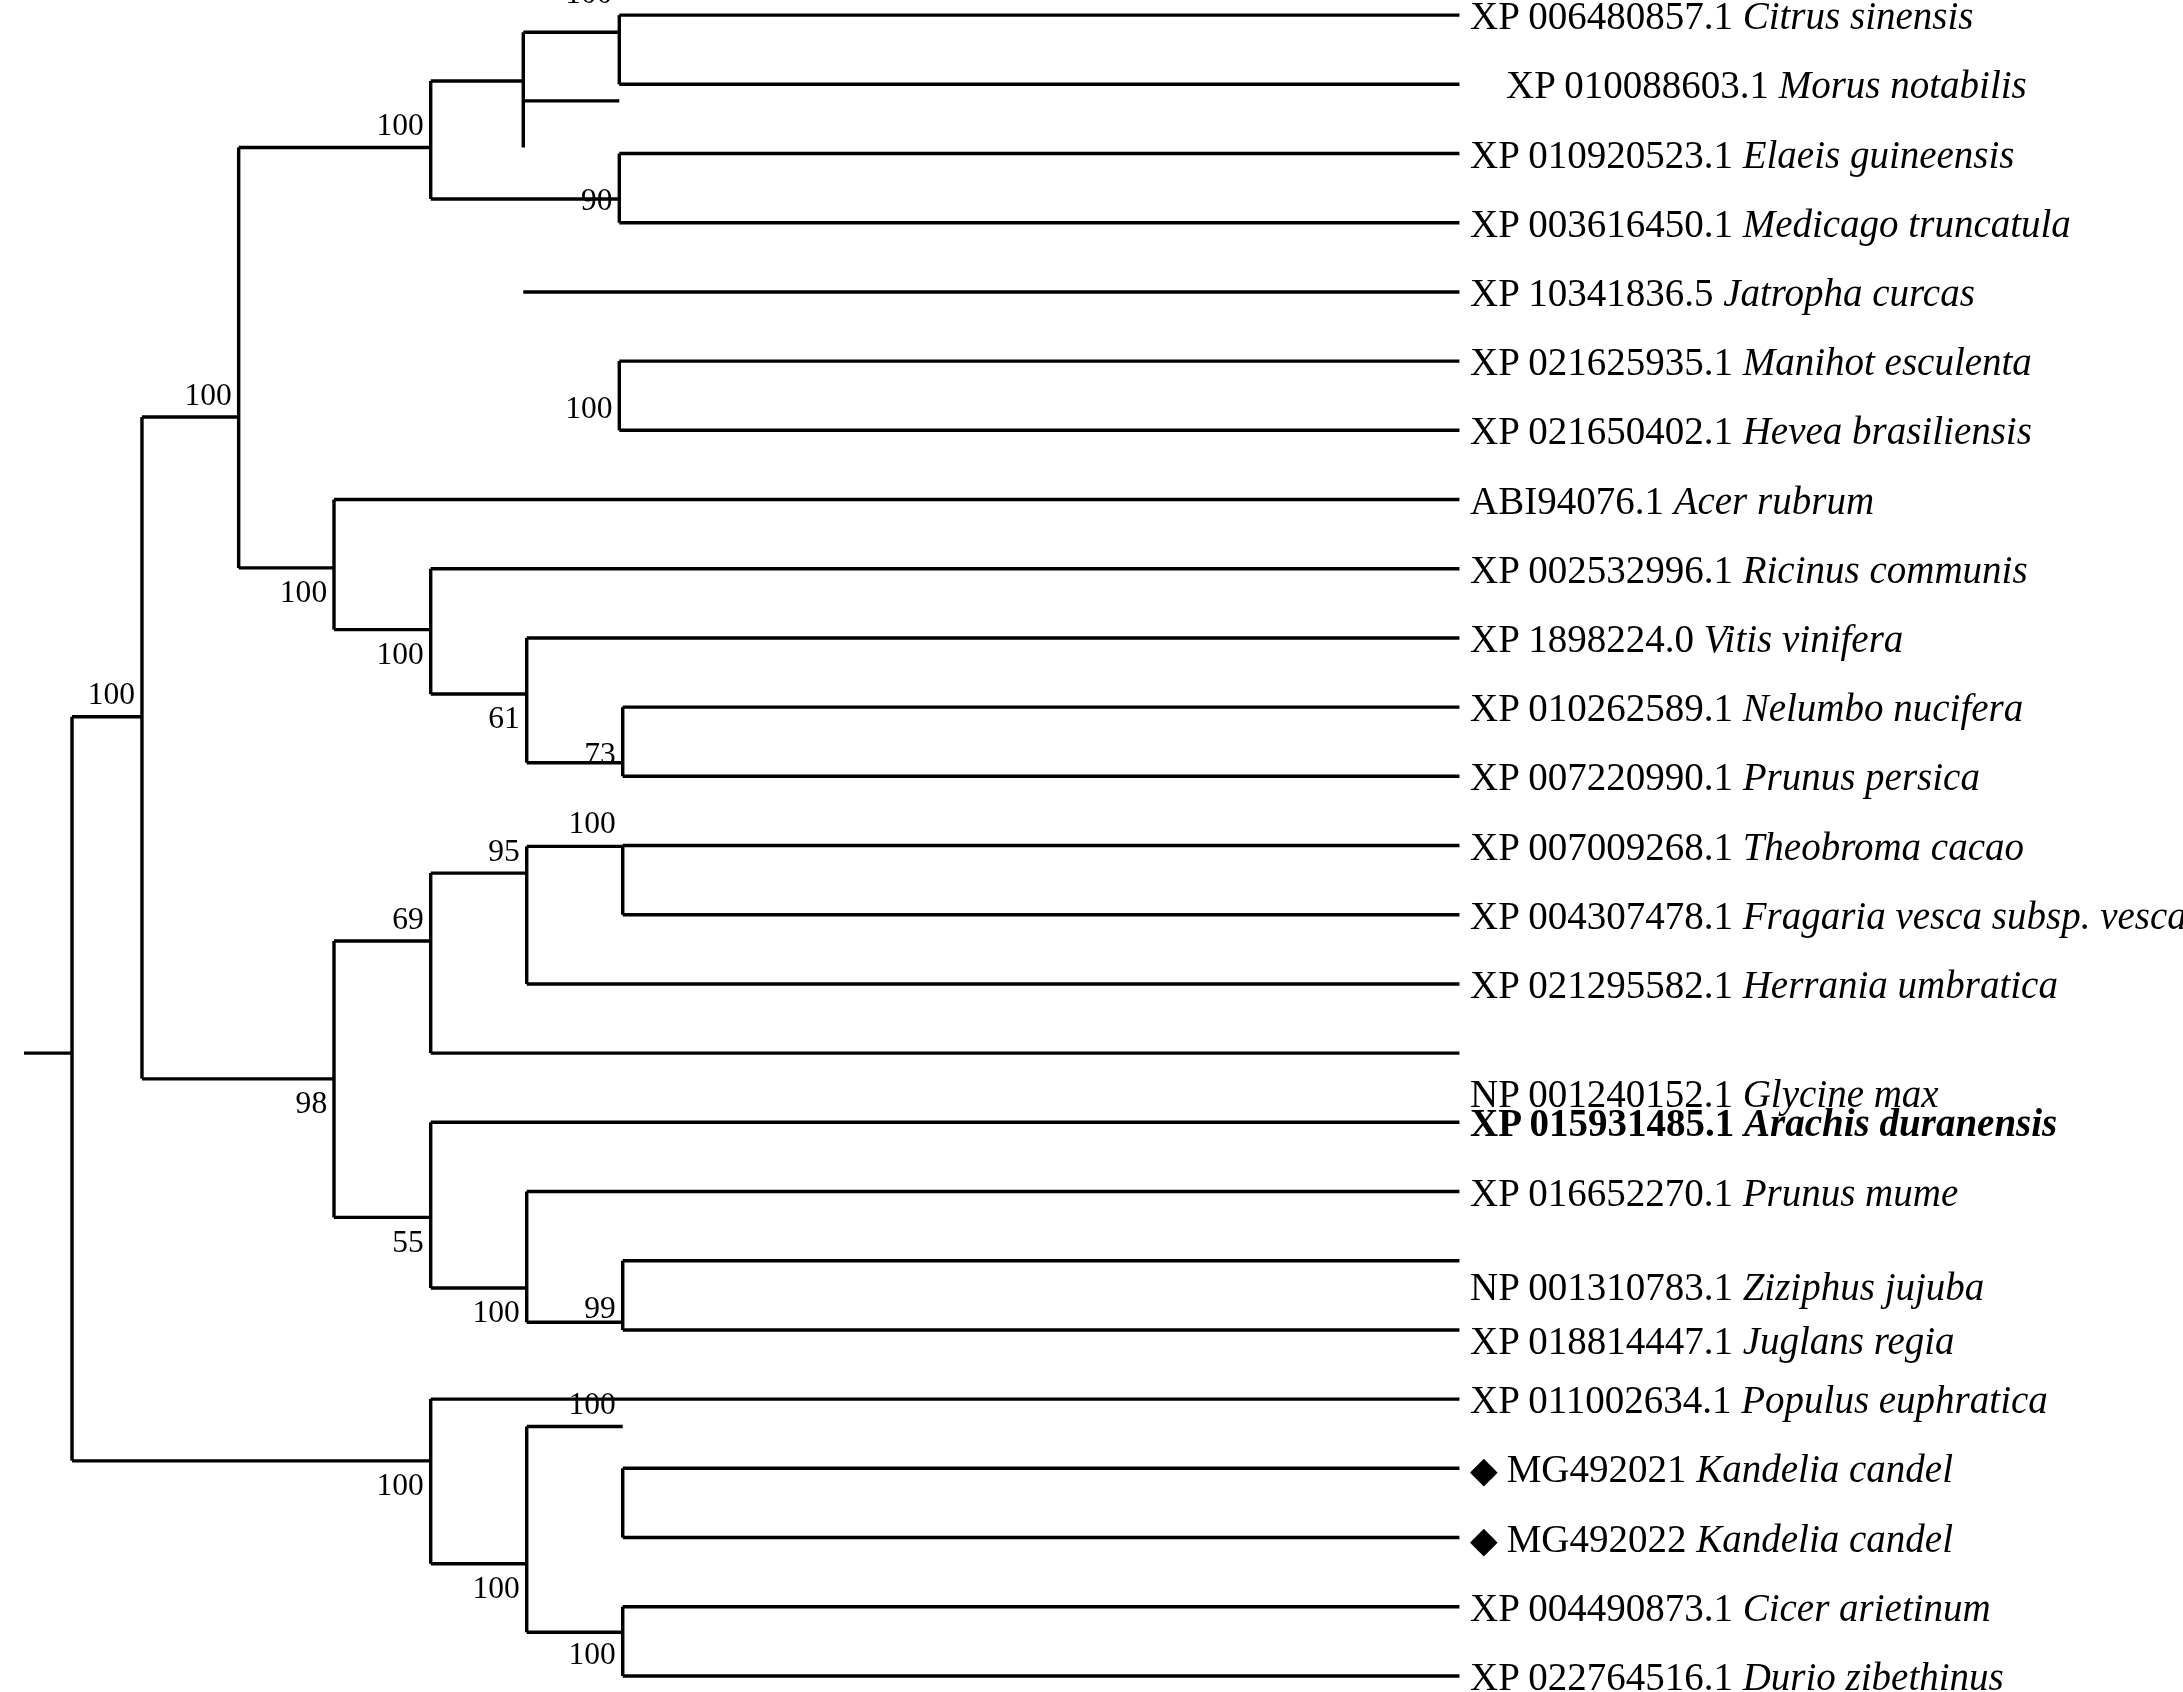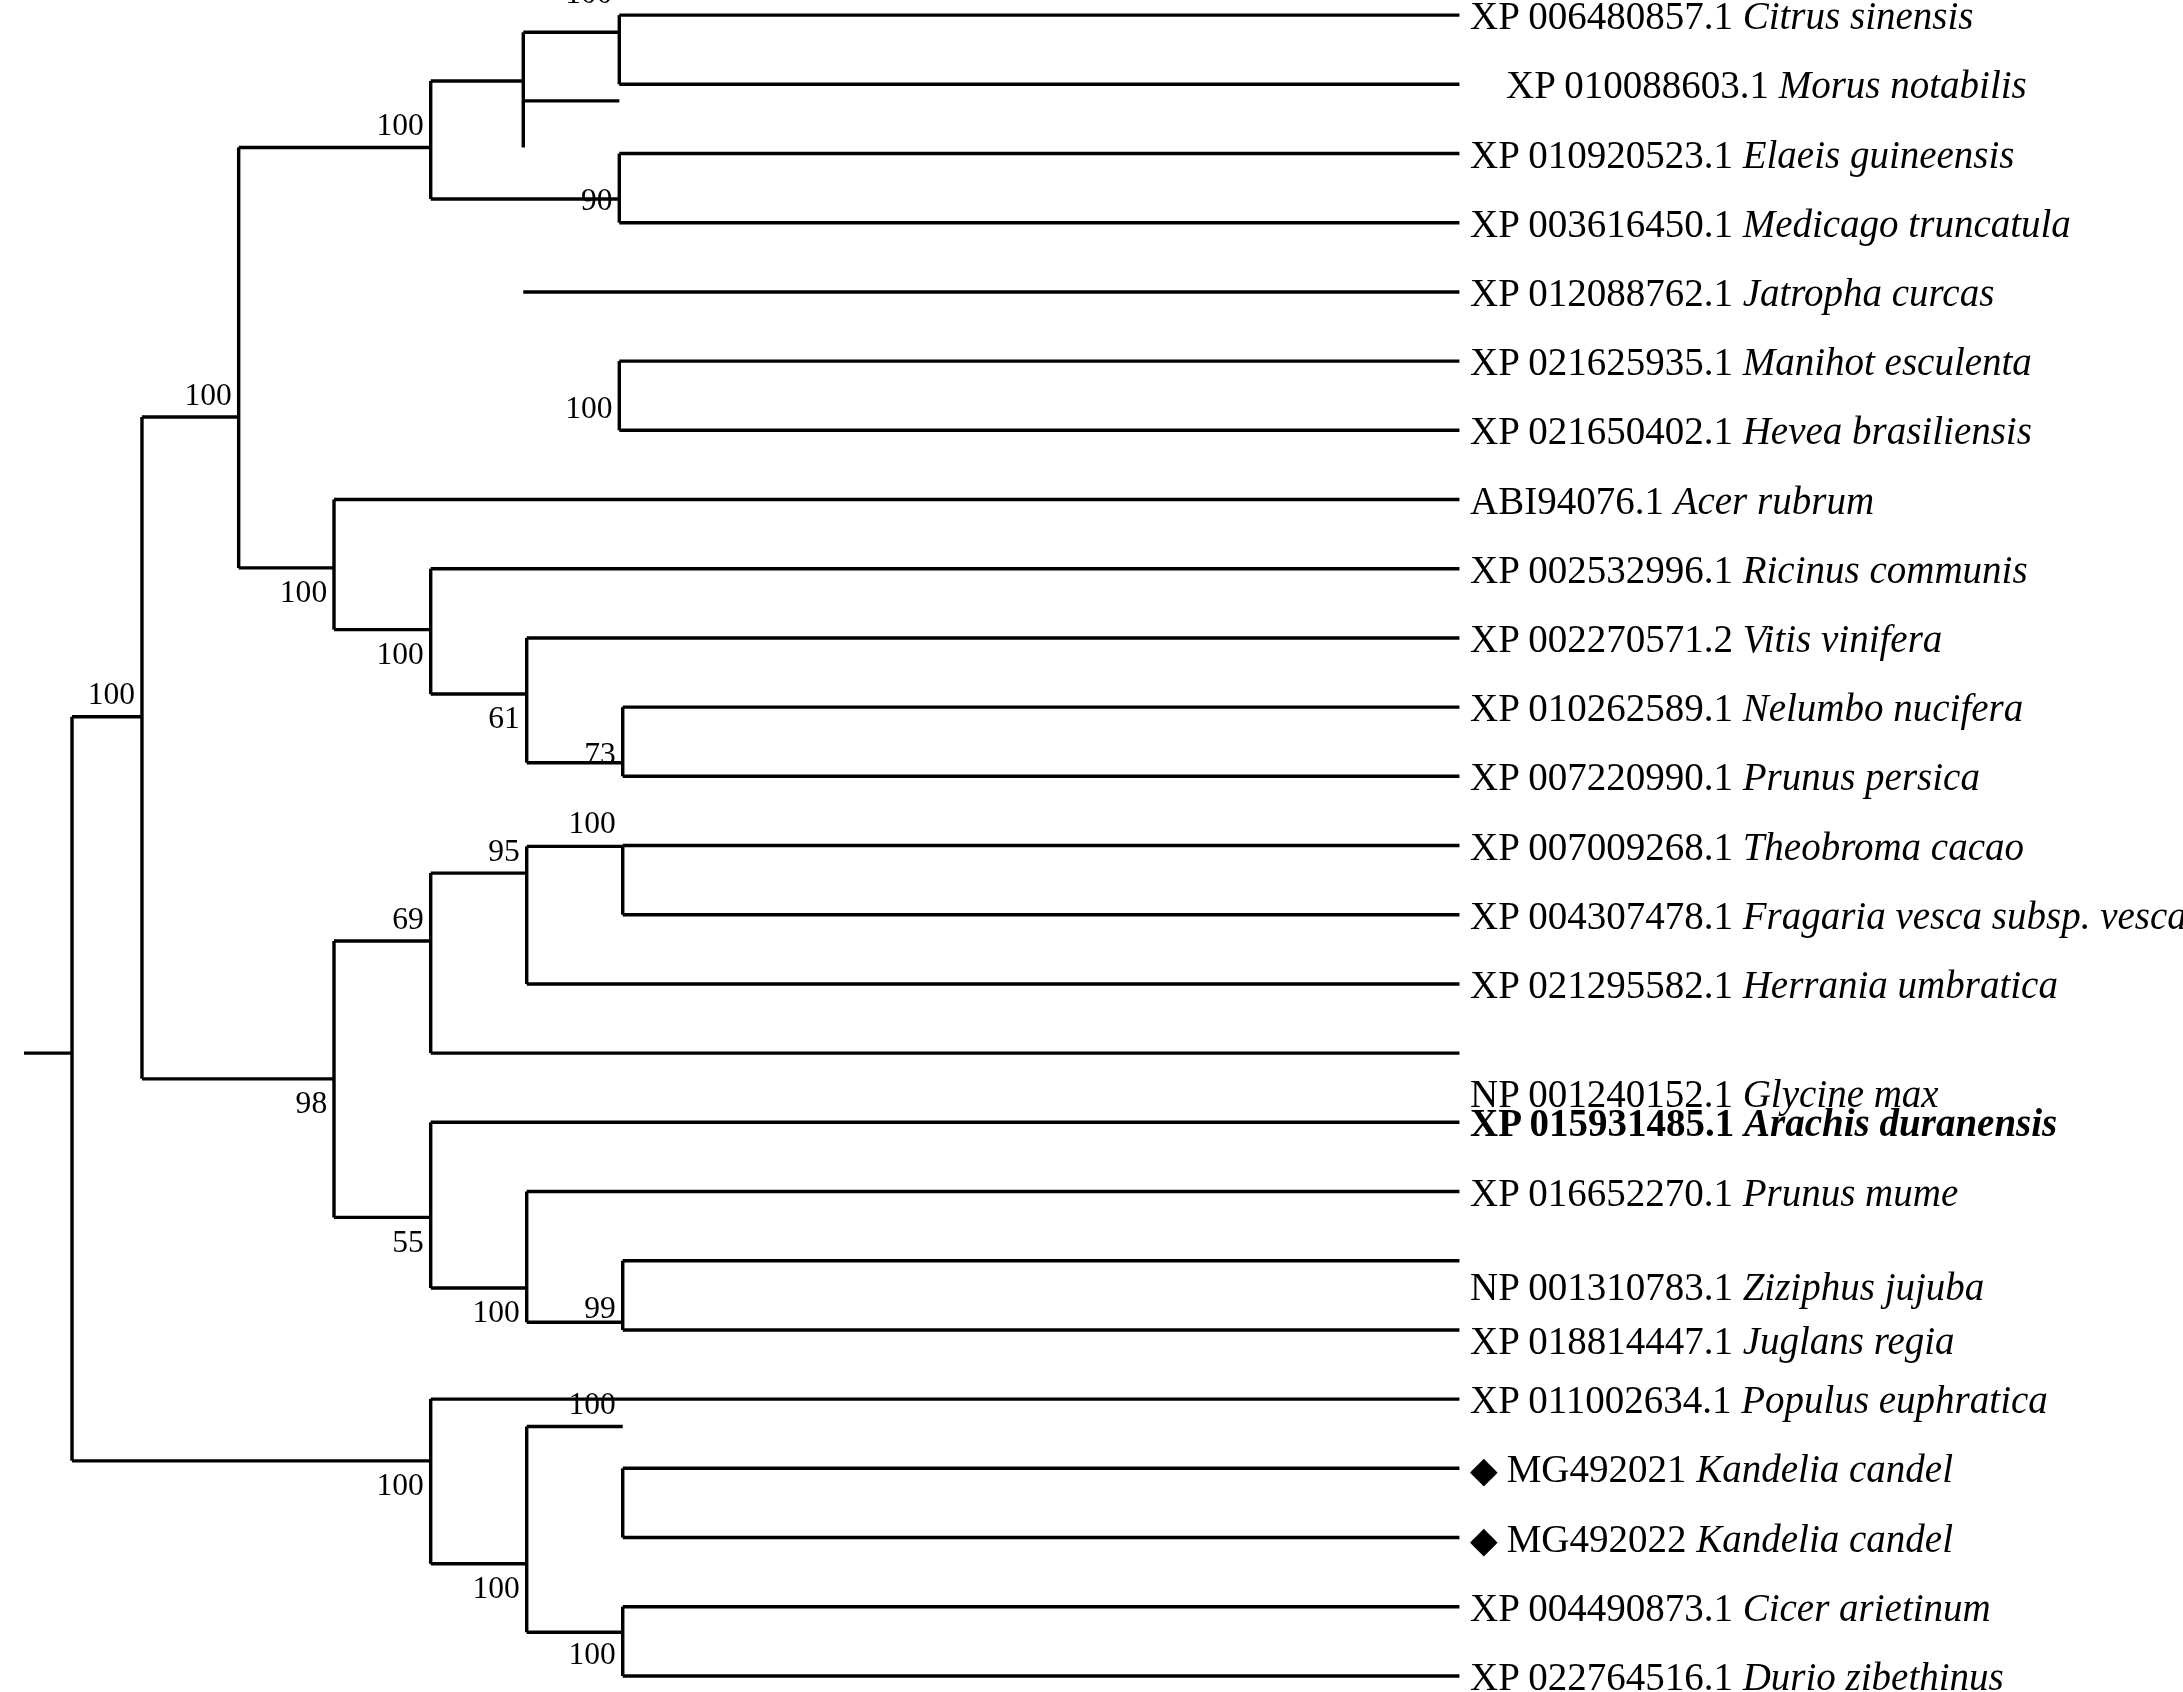--- a/index.html
+++ b/index.html
@@ -112,26 +112,26 @@
       <line x1="908" y1="2342.7000000000003" x2="908" y2="2443.6000000000004" class="branch"></line>
       <line x1="908" y1="2342.7000000000003" x2="2128" y2="2342.7000000000003" class="branch"></line>
       <line x1="908" y1="2443.6000000000004" x2="2128" y2="2443.6000000000004" class="branch"></line>
       <text x="898" y="2425.6000000000004" class="boot-label">100</text>
     </svg>
   <div id="leaf-layer">
       <div class="leaf-label" style="left: 1470px; top: 15px;"><span class="acc">XP 006480857.1 </span><span class="sp">Citrus sinensis</span></div>
       <div class="leaf-label" style="left: 1470px; top: 84px; margin-left: 36px;"><span class="acc">XP 010088603.1 </span><span class="sp">Morus notabilis</span></div>
       <div class="leaf-label" style="left: 1470px; top: 154px;"><span class="acc">XP 010920523.1 </span><span class="sp">Elaeis guineensis</span></div>
       <div class="leaf-label" style="left: 1470px; top: 223px;"><span class="acc">XP 003616450.1 </span><span class="sp">Medicago truncatula</span></div>
-      <div class="leaf-label" style="left: 1470px; top: 292px;"><span class="acc">XP 012088762.1 </span><span class="sp">Jatropha curcas</span></div>
+      <div class="leaf-label" style="left: 1470px; top: 292px;"><span class="acc">XP 10341836.5 </span><span class="sp">Jatropha curcas</span></div>
       <div class="leaf-label" style="left: 1470px; top: 361px;"><span class="acc">XP 021625935.1 </span><span class="sp">Manihot esculenta</span></div>
       <div class="leaf-label" style="left: 1470px; top: 430px;"><span class="acc">XP 021650402.1 </span><span class="sp">Hevea brasiliensis</span></div>
       <div class="leaf-label" style="left: 1470px; top: 500px;"><span class="acc">ABI94076.1 </span><span class="sp">Acer rubrum</span></div>
       <div class="leaf-label" style="left: 1470px; top: 569px;"><span class="acc">XP 002532996.1 </span><span class="sp">Ricinus communis</span></div>
-      <div class="leaf-label" style="left: 1470px; top: 638px;"><span class="acc">XP 002270571.2 </span><span class="sp">Vitis vinifera</span></div>
+      <div class="leaf-label" style="left: 1470px; top: 638px;"><span class="acc">XP 1898224.0 </span><span class="sp">Vitis vinifera</span></div>
       <div class="leaf-label" style="left: 1470px; top: 707px;"><span class="acc">XP 010262589.1 </span><span class="sp">Nelumbo nucifera</span></div>
       <div class="leaf-label" style="left: 1470px; top: 776px;"><span class="acc">XP 007220990.1 </span><span class="sp">Prunus persica</span></div>
       <div class="leaf-label" style="left: 1470px; top: 846px;"><span class="acc">XP 007009268.1 </span><span class="sp">Theobroma cacao</span></div>
       <div class="leaf-label" style="left: 1470px; top: 915px;"><span class="acc">XP 004307478.1 </span><span class="sp">Fragaria vesca subsp. vesca</span></div>
       <div class="leaf-label" style="left: 1470px; top: 984px;"><span class="acc">XP 021295582.1 </span><span class="sp">Herrania umbratica</span></div>
       <div class="leaf-label" style="left: 1470px; top: 1053px; margin-top: 40px;"><span class="acc">NP 001240152.1 </span><span class="sp">Glycine max</span></div>
       <div class="leaf-label" style="left: 1470px; top: 1122px; font-weight: bold;"><span class="acc">XP 015931485.1 </span><span class="sp">Arachis duranensis</span></div>
       <div class="leaf-label" style="left: 1470px; top: 1192px;"><span class="acc">XP 016652270.1 </span><span class="sp">Prunus mume</span></div>
       <div class="leaf-label" style="left: 1470px; top: 1320px; margin-top: 20px;"><span class="acc">XP 018814447.1 </span><span class="sp">Juglans regia</span></div>
       <div class="leaf-label" style="left: 1470px; top: 1286px;"><span class="acc">NP 001310783.1 </span><span class="sp">Ziziphus jujuba</span></div>

